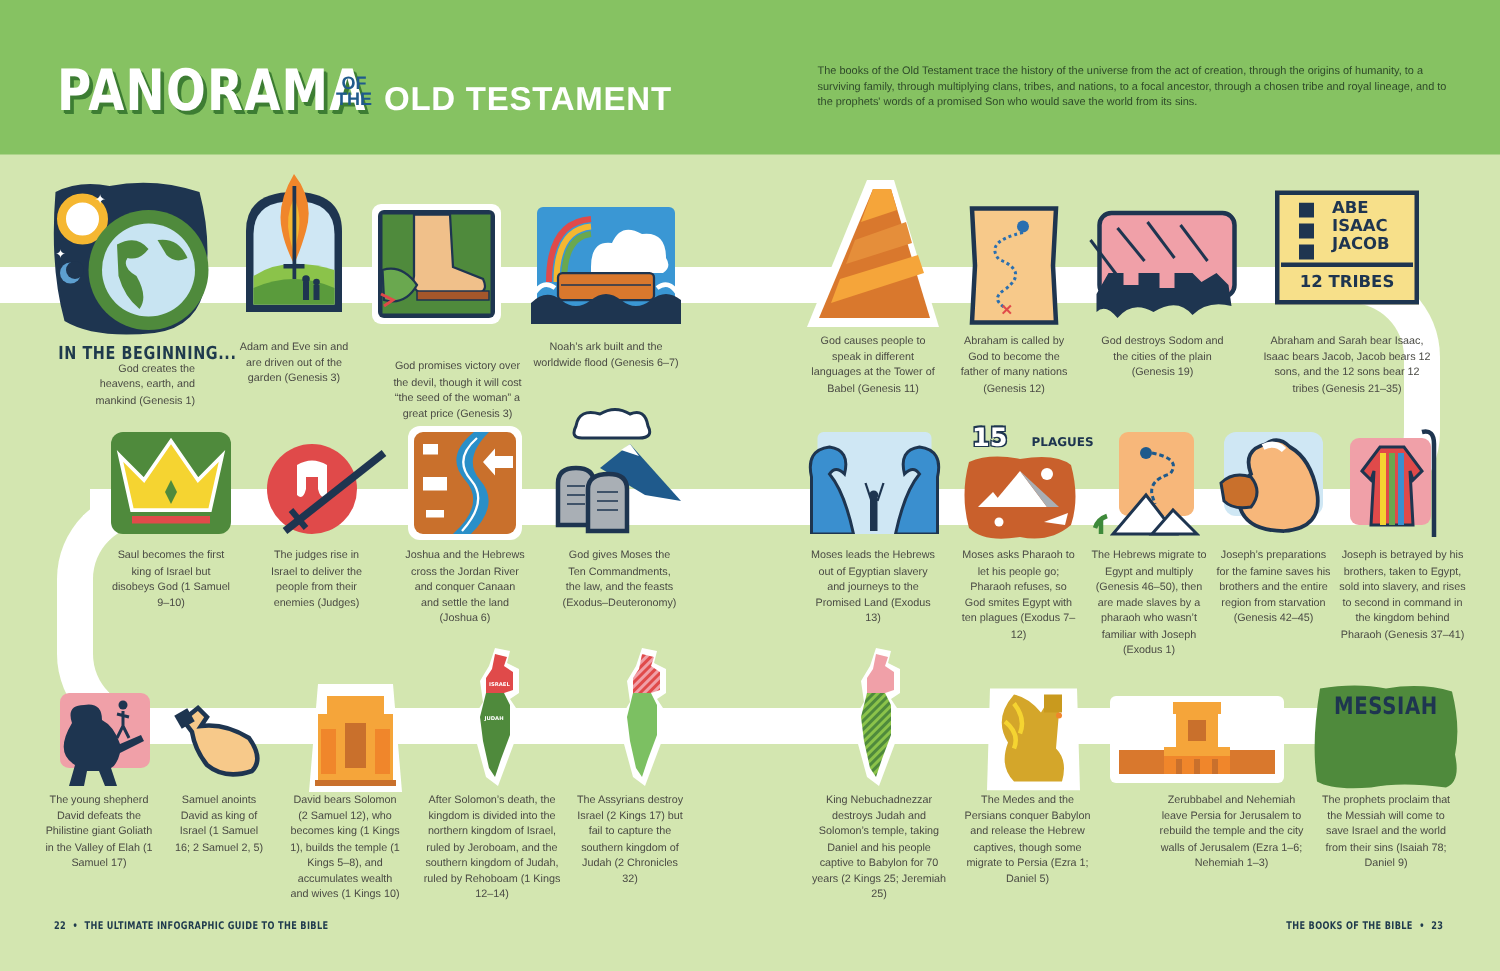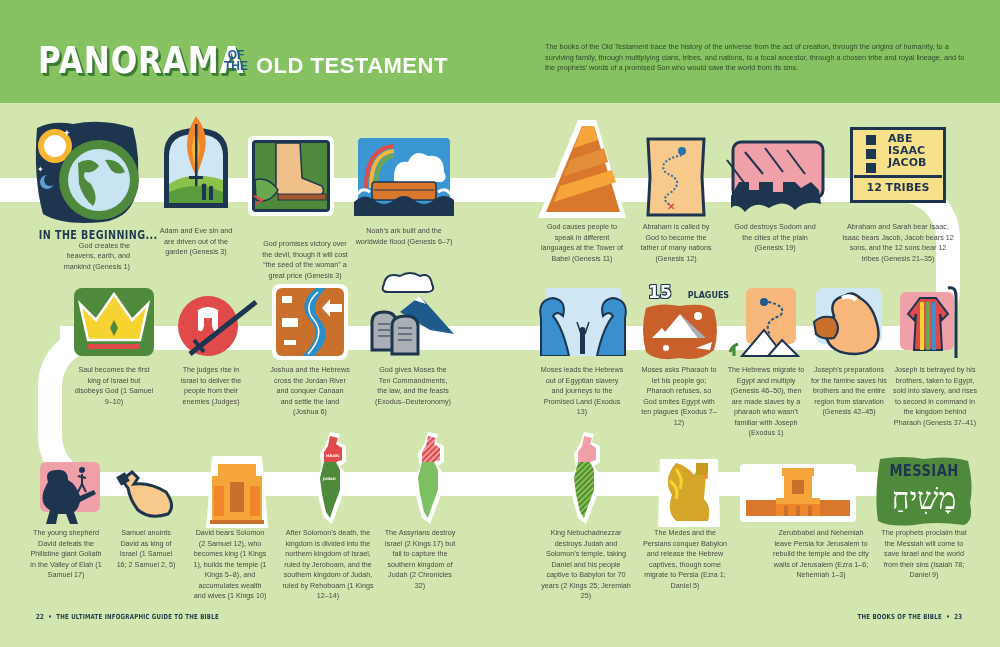--- a/index.html
+++ b/index.html
@@ -458,20 +458,19 @@
 </div>
 <div class="event" style="left:769px;top:528px;width:104px;">
   <span class="caption">Zerubbabel and Nehemiah leave Persia for Jerusalem to rebuild the temple and the city walls of Jerusalem (Ezra 1–6; Nehemiah 1–3)</span>
 </div>
 
 <div class="icon" style="left:874px;top:455px;width:100px;height:72px;">
   <svg style="position:absolute;left:0;top:0;" width="100" height="72" viewBox="0 0 100 72">
     <path d="M6 4 Q30 0 50 4 Q74 0 94 6 Q100 30 96 48 Q100 66 90 70 Q60 66 40 70 Q14 72 4 66 Q0 40 6 4Z" fill="#4f8a3c"></path>
   </svg>
   <div style="position:absolute;left:0;top:6px;width:100px;text-align:center;font-family:'DejaVu Sans',sans-serif;font-weight:bold;font-size:16px;color:#1e3550;letter-spacing:0.5px;transform:scaleX(0.82);">MESSIAH</div>
-  <div style="position:absolute;left:0;top:26px;width:100px;text-align:center;font-family:'DejaVu Serif',serif;font-size:30px;line-height:36px;color:#ffffff;">מָשִׁיחַ</div>
 </div>
 <div class="event" style="left:878px;top:528px;width:92px;">
   <span class="caption">The prophets proclaim that the Messiah will come to save Israel and the world from their sins (Isaiah 78; Daniel 9)</span>
 </div>
 
 <div class="footer left" style="white-space:pre;">22  •  THE ULTIMATE INFOGRAPHIC GUIDE TO THE BIBLE</div>
 <div class="footer right" style="white-space:pre;position:absolute;left:auto;right:38px;">THE BOOKS OF THE BIBLE  •  23</div>
 
 </body></html>

